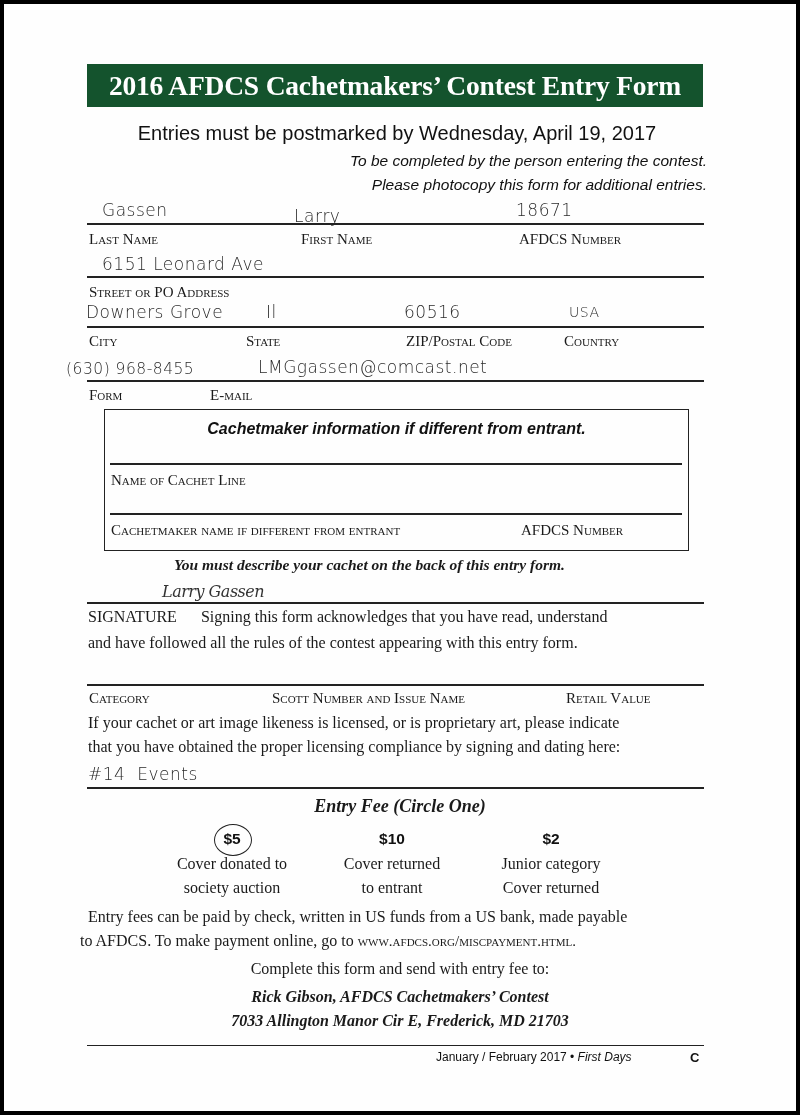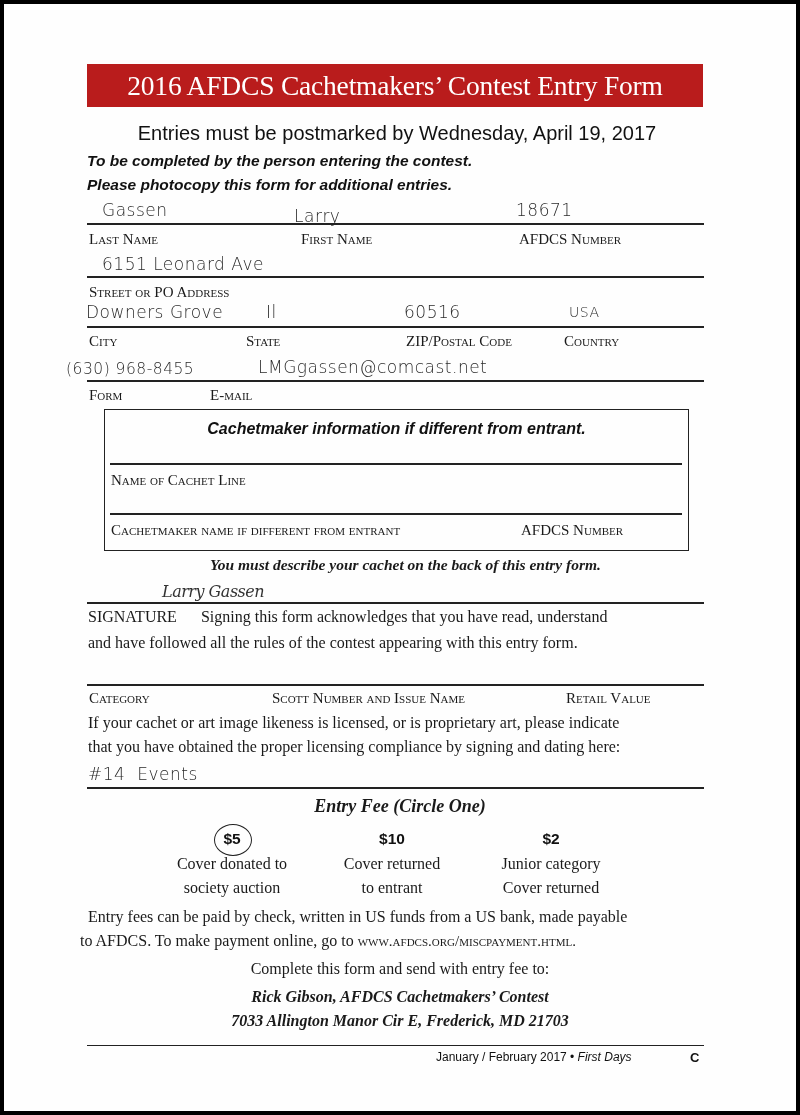--- a/index.html
+++ b/index.html
@@ -8,33 +8,34 @@
     position: relative; overflow: hidden;
   }
   .page {
     position: absolute; left: 4px; top: 4px; width: 792px; height: 1107px;
     background: #fefefe; color: #1a1a1a;
     font-family: "Liberation Serif", serif;
   }
   .abs { position: absolute; }
   .title-bar {
     left: 83px; top: 60px; width: 616px; height: 43px;
-    background: #b91c1c; color: #fff;
+    background: #14532d; color: #fff;
     font-family: "Liberation Serif", serif; font-size: 27.5px;
     line-height: 43px; text-align: center; white-space: nowrap;
     letter-spacing: -0.2px;
+    font-weight: bold;
   }
   .deadline {
     left: 83px; top: 118px; width: 620px; text-align: center;
     font-family: "Liberation Sans", sans-serif; font-size: 20px; color: #111;
     white-space: nowrap;
   }
   .sub {
-    left: 83px; width: 620px; text-align: left;
-    font-family: "Liberation Sans", sans-serif; font-style: italic; font-weight: bold;
+    left: 83px; width: 620px; text-align: right;
+    font-family: "Liberation Sans", sans-serif; font-style: italic; font-weight: normal;
     font-size: 15.5px; color: #111; white-space: nowrap;
   }
   .rule { background: #222; height: 1.5px; }
   .sc { font-variant: small-caps; font-size: 15px; color: #1a1a1a; white-space: nowrap; }
   .hand {
     font-family: "DejaVu Sans", sans-serif; font-size: 17px; color: #2a2a2a;
     white-space: nowrap; letter-spacing: 0.5px; font-weight: 300;
   }
   .box {
     left: 100px; top: 405px; width: 583px; height: 140px;
@@ -106,21 +107,21 @@
     <div class="abs box-title">Cachetmaker information if different from entrant.</div>
     <div class="abs" style="left:5px; top:48px; width:572px; height:26px;"></div>
     <div class="abs rule" style="left:5px; top:53px; width:572px;"></div>
     <div class="abs sc" style="left:6px; top:62px;">Name of Cachet Line</div>
     <div class="abs" style="left:5px; top:80px; width:572px; height:22px;"></div>
     <div class="abs rule" style="left:5px; top:103px; width:572px;"></div>
     <div class="abs sc" style="left:6px; top:112px;">Cachetmaker name if different from entrant</div>
     <div class="abs sc" style="left:416px; top:112px;">AFDCS Number</div>
   </div>
 
-  <div class="abs body-text ital-bold" style="left:170px; top:552px; font-size:15.5px;margin-left:36px;">You must describe your cachet on the back of this entry form.</div>
+  <div class="abs body-text ital-bold" style="left:170px; top:552px; font-size:15.5px;">You must describe your cachet on the back of this entry form.</div>
 
   <div class="abs signature" style="left:158px; top:578px;">Larry Gassen</div>
   <div class="abs rule" style="left:83px; top:598px; width:617px;"></div>
   <div class="abs body-text" style="left:84px; top:604px;">
     <span>SIGNATURE</span>
     <span style="margin-left:20px;">Signing this form acknowledges that you have read, understand</span>
   </div>
   <div class="abs body-text" style="left:84px; top:630px;">and have followed all the rules of the contest appearing with this entry form.</div>
 
   <div class="abs" style="left:83px; top:655px; width:617px; height:24px;"></div>

